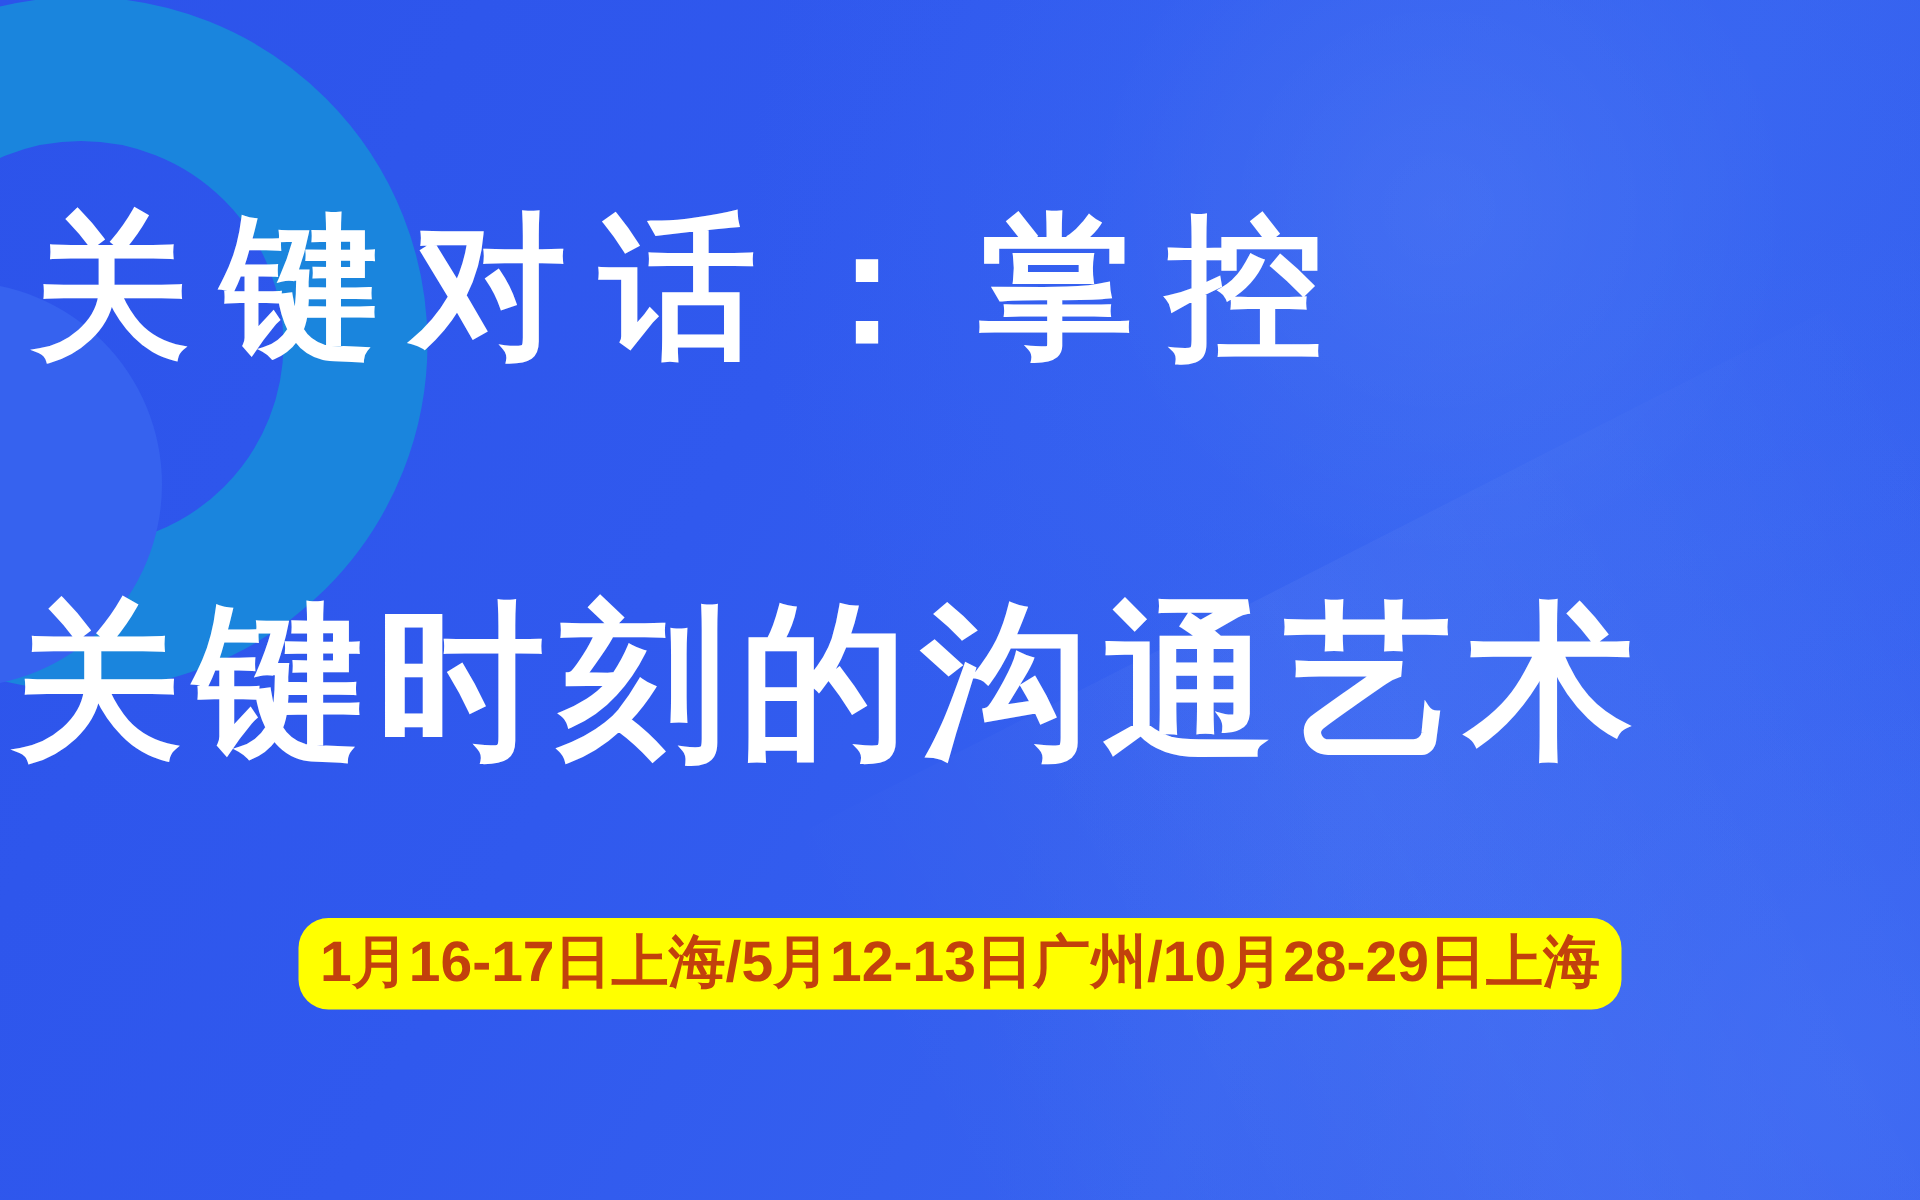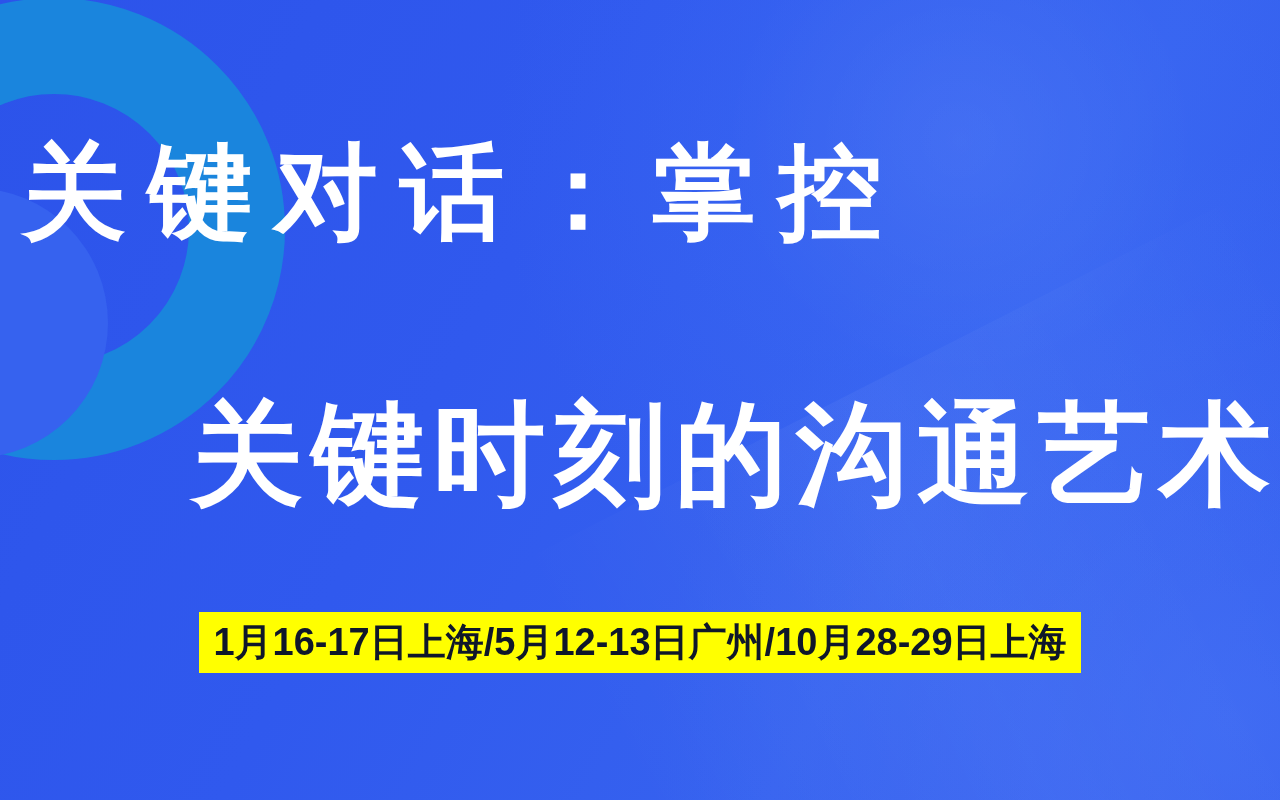--- a/index.html
+++ b/index.html
@@ -81,48 +81,49 @@
     letter-spacing: 22px;
     text-indent: 22px;
     white-space: nowrap;
   }
 
   .title-line-2 {
     position: absolute;
     left: 0;
     right: 0;
     top: 393px;
-    text-align: right;
+    text-align: left;
     color: #ffffff;
     font-size: 112px;
     font-weight: bold;
     line-height: 1.1;
     letter-spacing: 9px;
     text-indent: 9px;
     white-space: nowrap;
   }
 
   .date-bar-wrap {
     position: absolute;
     left: 0;
     right: 0;
     top: 612px;
     text-align: center;
   }
   .date-bar {
     display: inline-block;
     background: #ffff00;
-    color: #0f172a;
+    color: #c2410c;
     font-size: 38px;
     font-weight: bold;
     line-height: 61px;
     height: 61px;
     padding: 0 14px;
     letter-spacing: 0px;
     white-space: nowrap;
+    border-radius: 20px;
   }
 </style>
 </head>
 <body>
 
 <div id="poster">
 
   <div class="sheen2"></div>
   <div class="sheen"></div>
 

